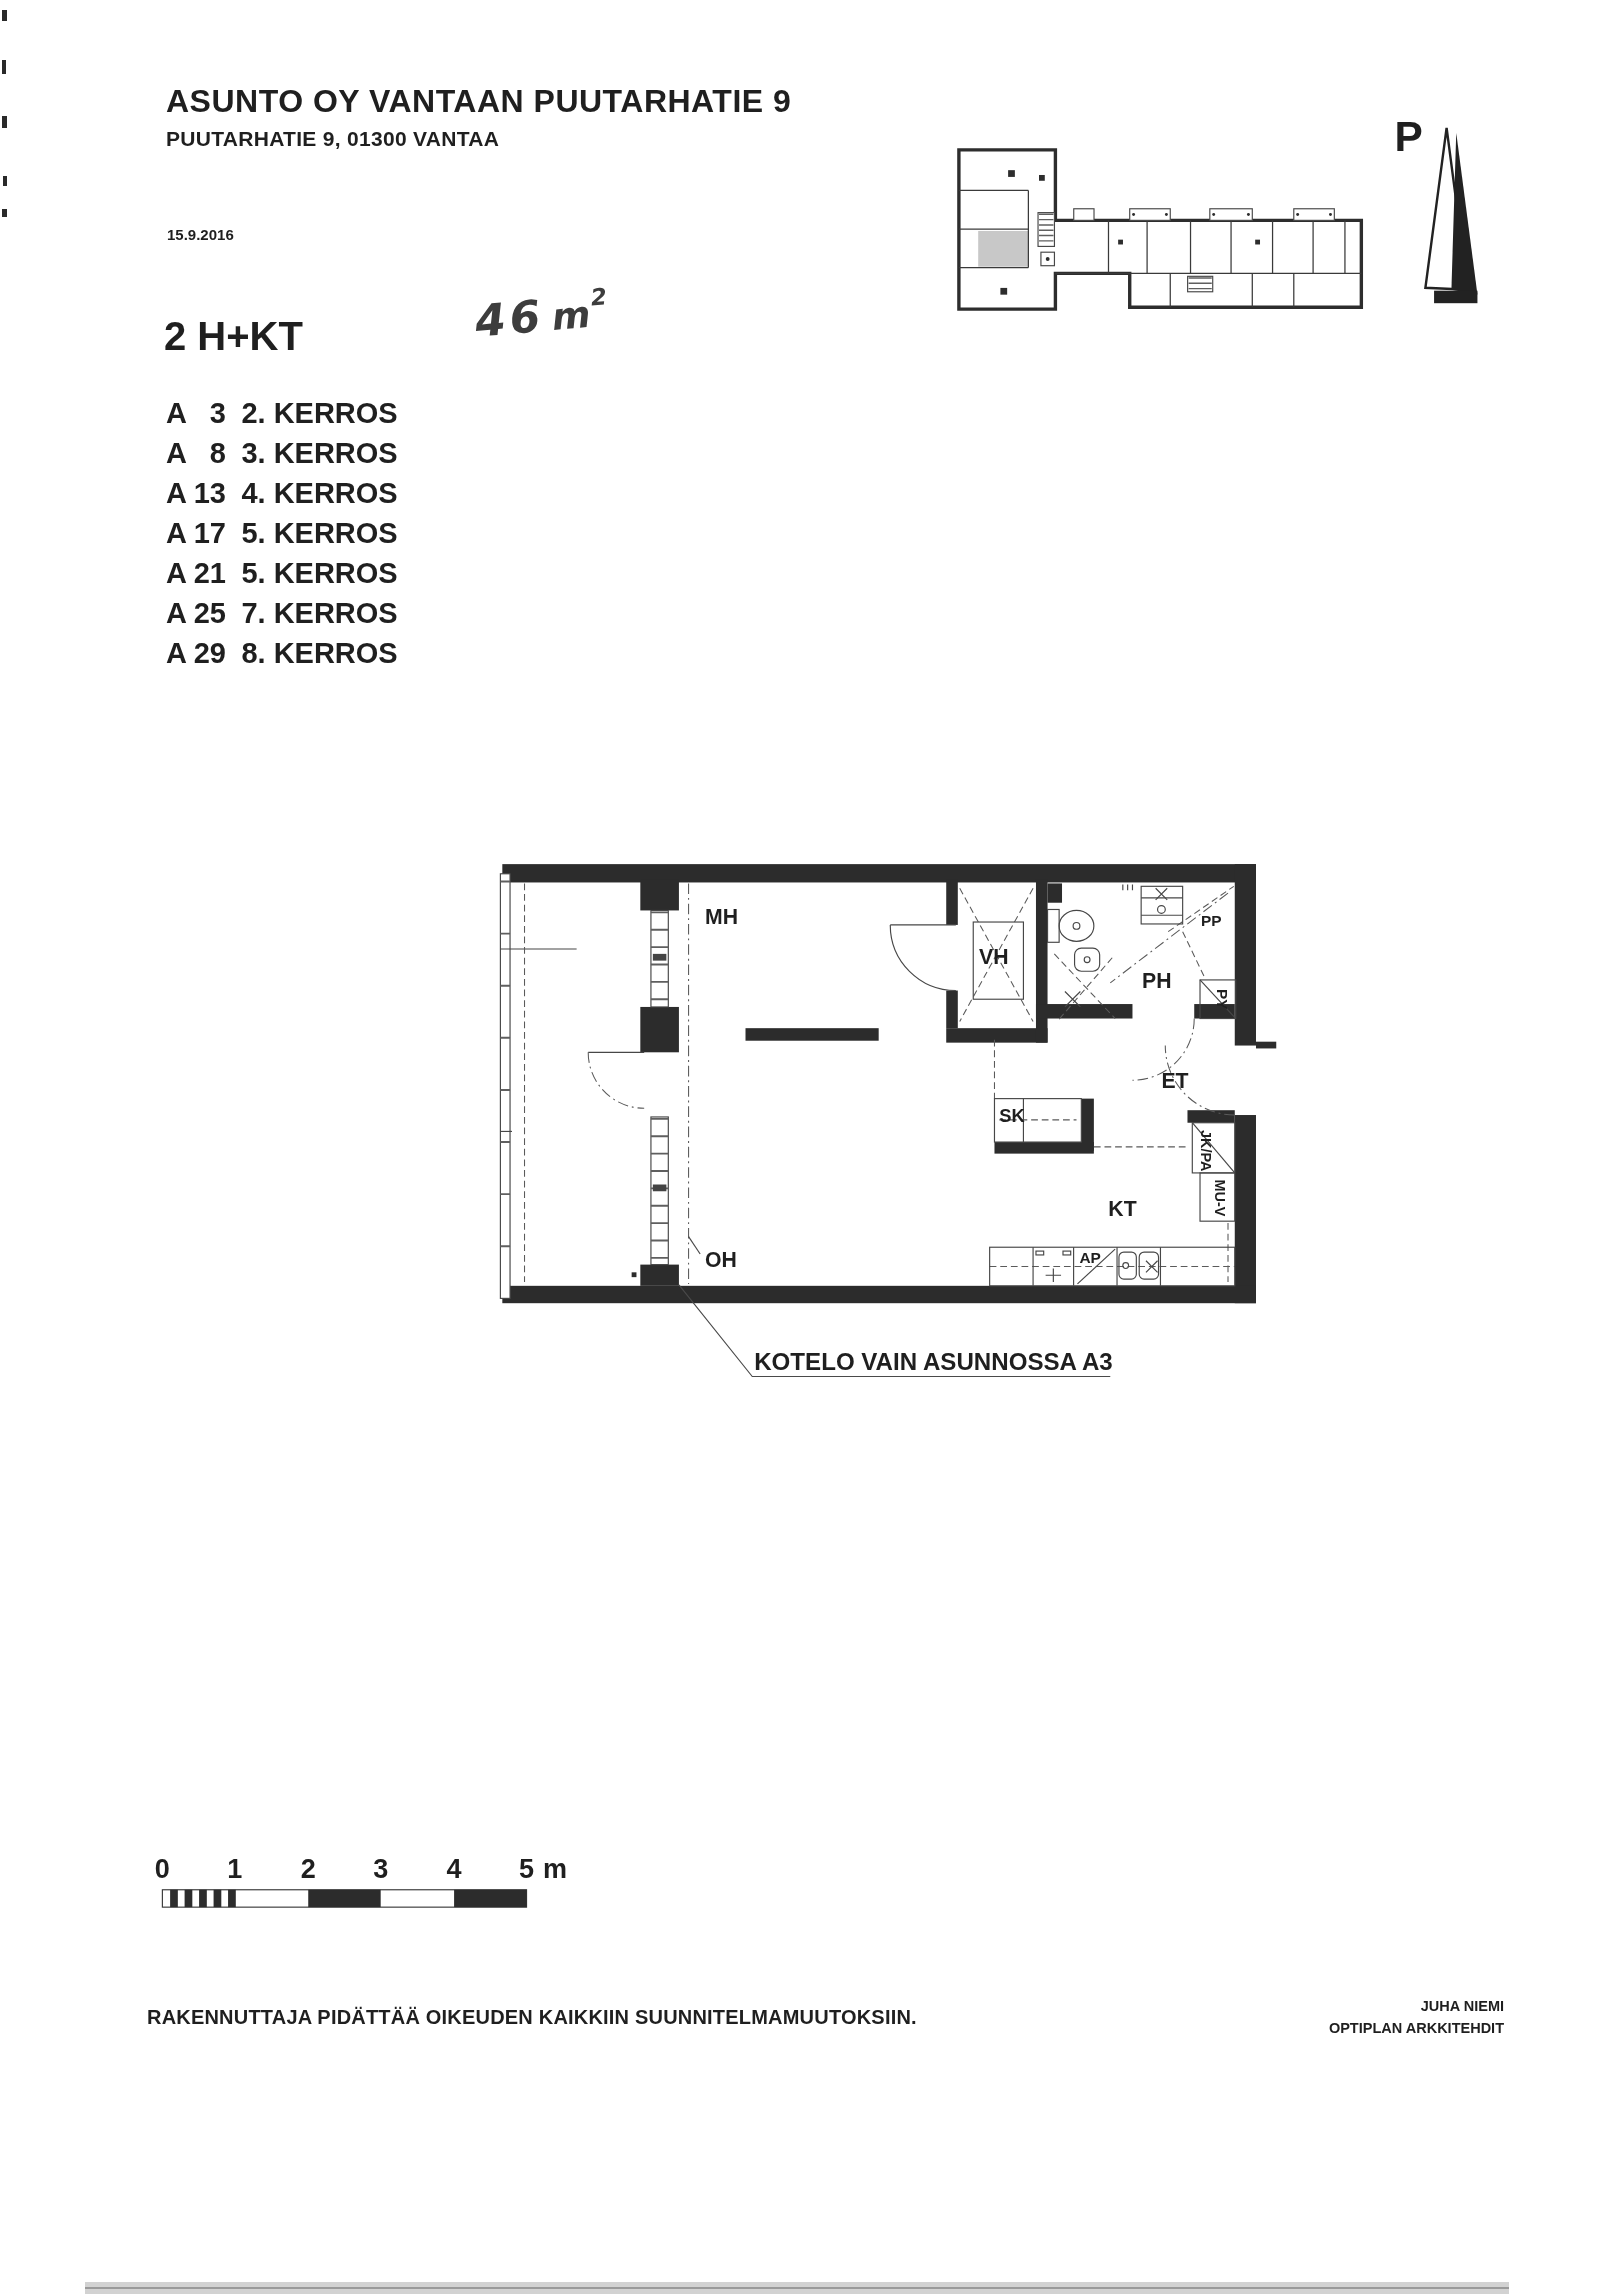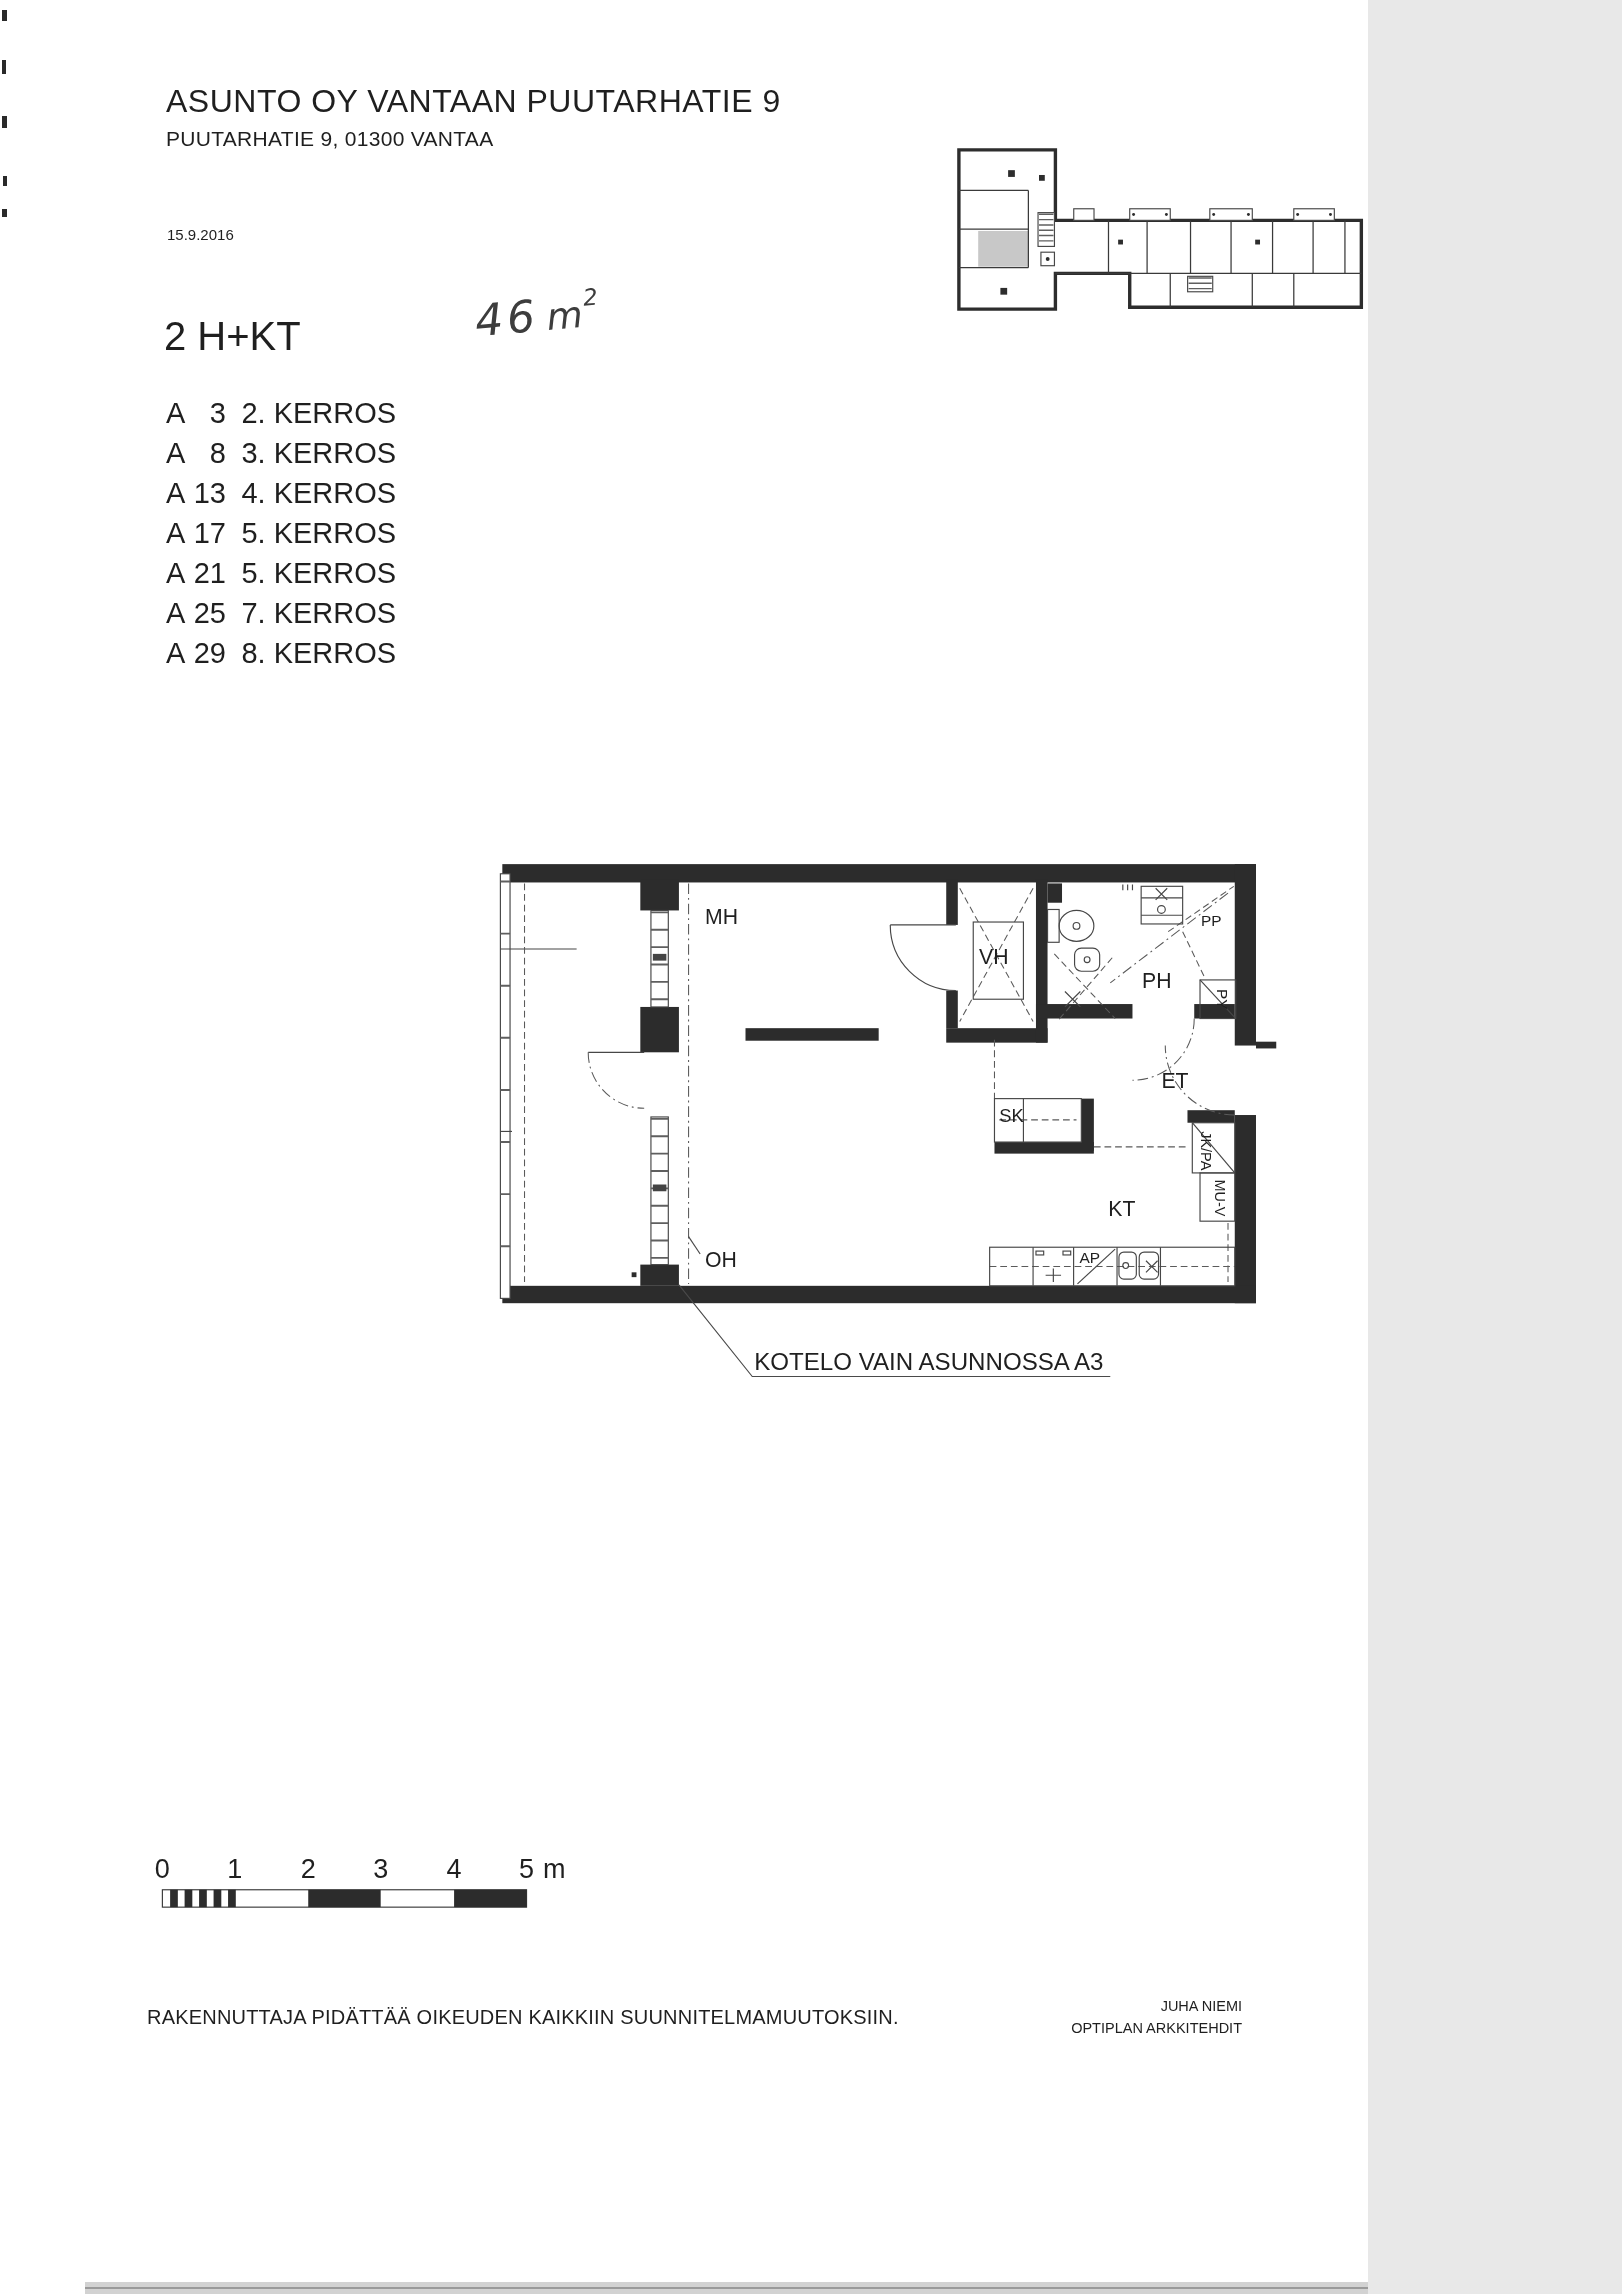--- a/index.html
+++ b/index.html
@@ -3,22 +3,22 @@
 <meta charset="utf-8">
 <style>
   :root{
     --ink:#1f1f1f;
     --wall:#2c2c2c;
     --highlight:#c8c8c8;
     --paper:#ffffff;
   }
   html,body{margin:0;padding:0;background:#e8e8e8;}
   .page{
-    position:relative;width:1368px;height:2294px;background:var(--paper);
-    font-family:"Liberation Sans",sans-serif;color:var(--ink);overflow:hidden;
+    position:relative;width:1622px;height:2294px;background:var(--paper);
+    font-family:"Liberation Sans",sans-serif;color:var(--ink);overflow:hidden;font-weight:bold;
   }
   .abs{position:absolute;}
   .doc-title{font-size:32px;letter-spacing:0.5px;white-space:nowrap;}
   .doc-address{font-size:21px;letter-spacing:0.3px;white-space:nowrap;}
   .doc-date{font-size:15px;}
   .unit-type{font-size:40px;}
   .hw{font-family:"DejaVu Sans",sans-serif;font-style:italic;color:#3d3d3d;
       transform:rotate(-5deg);white-space:nowrap;}
   .hw .v{font-size:44px;letter-spacing:3.9px;}
   .hw .u{font-size:37px;margin-left:7.7px;}
@@ -306,19 +306,19 @@
       <rect x="41" y="42" width="8" height="18" fill="#2c2c2c"></rect>
       <rect x="56" y="42" width="8" height="18" fill="#2c2c2c"></rect>
       <rect x="71" y="42" width="8" height="18" fill="#2c2c2c"></rect>
       <rect x="86" y="42" width="8" height="18" fill="#2c2c2c"></rect>
       <rect x="169" y="42" width="75" height="18" fill="#2c2c2c"></rect>
       <rect x="320" y="42" width="75" height="18" fill="#2c2c2c"></rect>
     </g>
   </svg>
 
   <div class="abs footer-left" style="left:147px;top:2006px">RAKENNUTTAJA PIDÄTTÄÄ OIKEUDEN KAIKKIIN SUUNNITELMAMUUTOKSIIN.</div>
-  <div class="abs footer-right" style="right:126px;top:1995px">
+  <div class="abs footer-right" style="right:118px;top:1995px">
     <div>JUHA NIEMI</div>
     <div>OPTIPLAN ARKKITEHDIT</div>
   </div>
 
 </div>
 
 
 </body></html>

